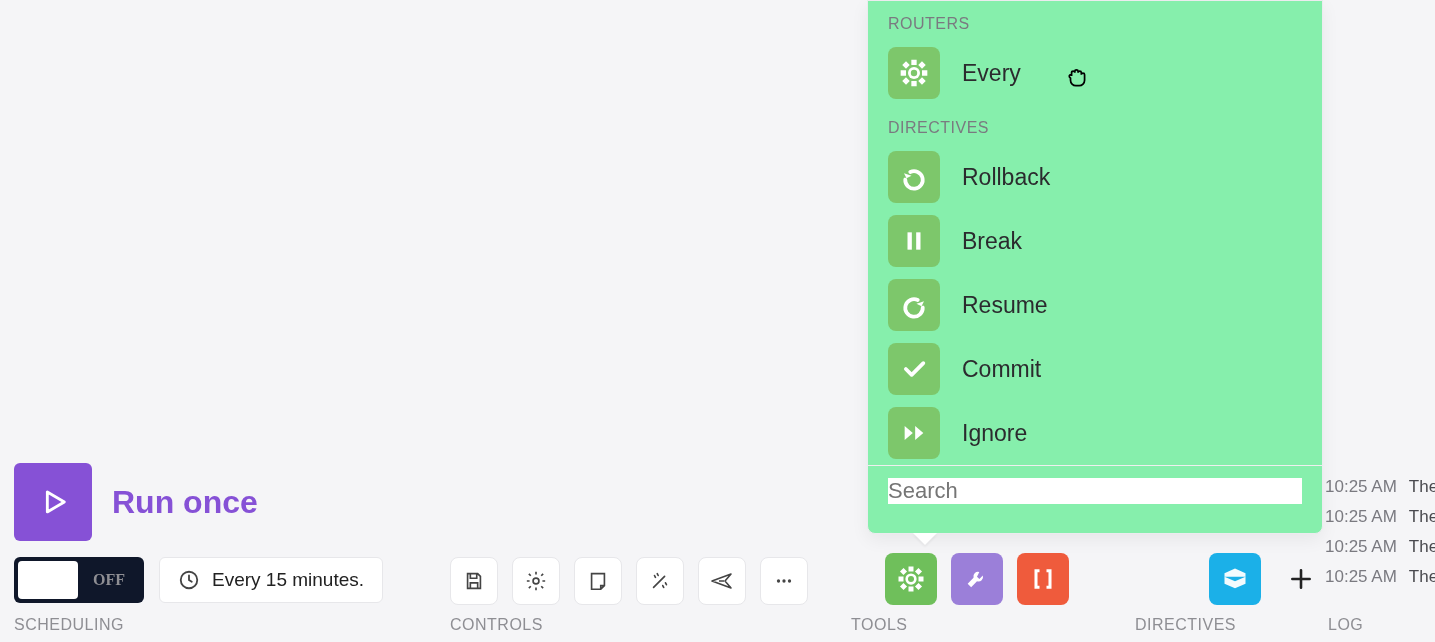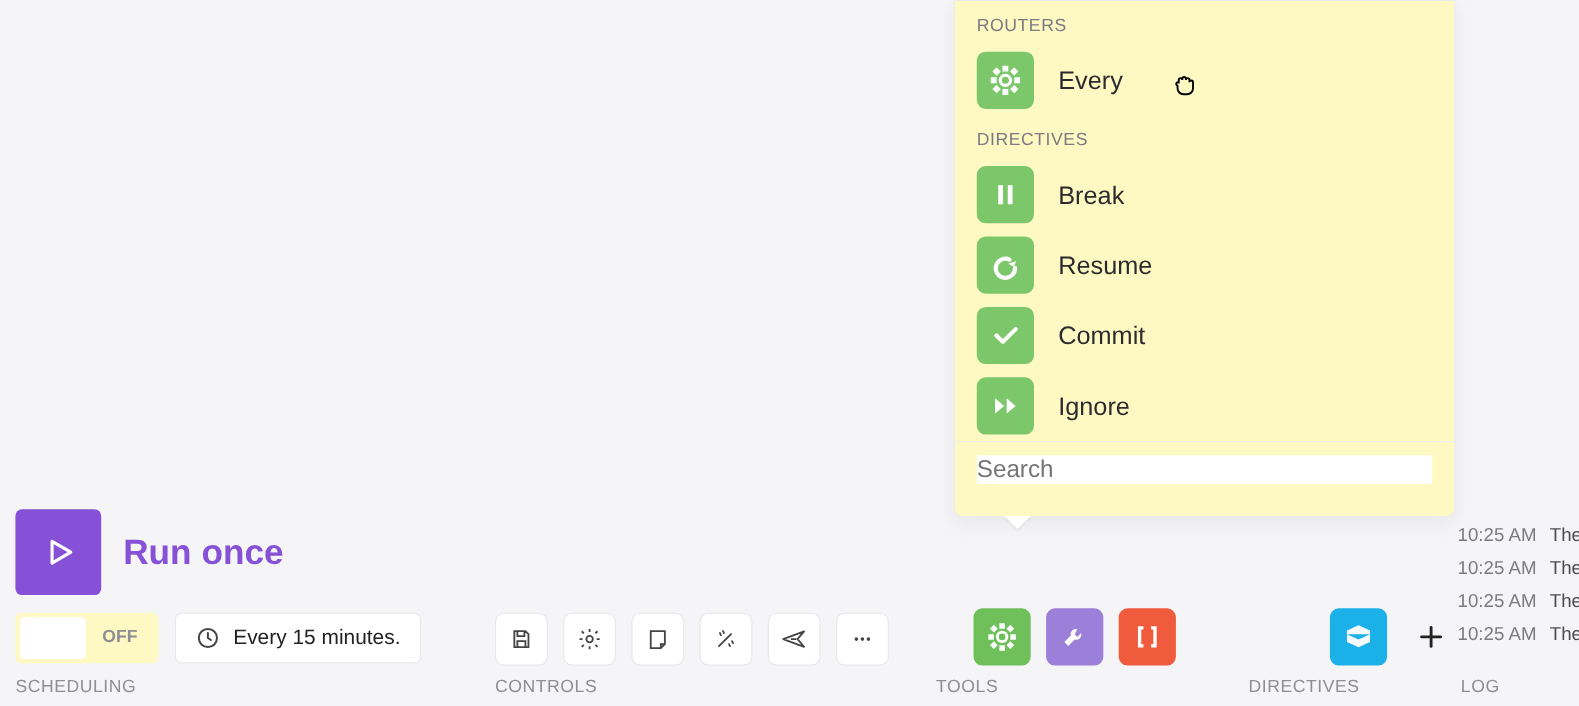--- a/index.html
+++ b/index.html
@@ -6,21 +6,21 @@
   html, body { width: 1435px; height: 642px; font-family: -apple-system, Helvetica, Arial, sans-serif; background:#f5f5f7; overflow:hidden; }
   .canvas { position:absolute; inset:0; background:#f5f5f7; }
 
   
   .run-block { position:absolute; left:14px; top:463px; display:flex; align-items:center; }
   .run-btn { width:78px; height:78px; background:#8651d6; border-radius:6px; display:flex; align-items:center; justify-content:center; cursor:pointer; }
   .run-label { margin-left:20px; font-size:32px; color:#8651d6; font-weight:700; }
 
   
   .sched-row { position:absolute; left:14px; top:557px; display:flex; align-items:center; gap:15px; }
-  .toggle { width:130px; height:46px; background:#fef9c3; border-radius:6px; display:flex; align-items:center; padding:4px; cursor:pointer; }
+  .toggle { width:130px; height:46px; background:#0f172a; border-radius:6px; display:flex; align-items:center; padding:4px; cursor:pointer;font-family:Liberation Serif, serif; }
   .toggle .knob { width:60px; height:38px; background:#ffffff; border-radius:4px; }
   .toggle .state { flex:1; text-align:center; color:#8e8e93; font-size:16px; font-weight:600; }
   .sched-chip { height:46px; background:#fff; border:1px solid #e7e7ea; border-radius:6px; display:flex; align-items:center; padding:0 18px; gap:12px; color:#222; font-size:19px; }
 
   
   .controls-row { position:absolute; left:450px; top:557px; display:flex; gap:14px; }
   .icon-btn { width:48px; height:48px; background:#fff; border:1px solid #e7e7ea; border-radius:8px; display:flex; align-items:center; justify-content:center; cursor:pointer; }
 
   
   .tools-row { position:absolute; left:885px; top:553px; display:flex; align-items:center; gap:14px; }
@@ -38,21 +38,21 @@
   .lbl-tools { left:851px; }
   .lbl-fav { left:1135px; }
   .lbl-log { left:1328px; }
 
   
   .log-col { position:absolute; left:1325px; top:477px; display:flex; flex-direction:column; gap:10px; }
   .log-row { display:flex; gap:12px; font-size:17px; color:#4a4a4f; white-space:nowrap; }
   .log-time { color:#7a7a80; }
 
   
-  .popup { position:absolute; left:867px; top:0; width:456px; background:#fef9c3; border:1px solid #ececef; border-radius:0 0 8px 8px; box-shadow:0 6px 18px rgba(0,0,0,0.06); padding:8px 0 0 0; }
+  .popup { position:absolute; left:867px; top:0; width:456px; background:#86efac; border:1px solid #ececef; border-radius:0 0 8px 8px; box-shadow:0 6px 18px rgba(0,0,0,0.06); padding:8px 0 0 0; }
   .popup .group-label { padding:6px 20px 8px 20px; color:#7a7a80; font-size:16px; letter-spacing:0.5px; }
   .popup .item { display:flex; align-items:center; gap:22px; padding:6px 20px; cursor:pointer; }
   .popup .item .pic { width:52px; height:52px; background:#7dc76b; border-radius:8px; display:flex; align-items:center; justify-content:center; }
   .popup .item .txt { font-size:23px; color:#2b2b2e; }
   .popup .search { border-top:1px solid #efefef; padding:12px 20px 29px 20px; }
   .popup .search input { border:none; outline:none; font-size:22px; color:#9a9aa0; width:100%; }
   .popup .tail { position:absolute; bottom:-12px; left:45px; width:0; height:0; border-left:12px solid transparent; border-right:12px solid transparent; border-top:12px solid #fff; filter:drop-shadow(0 2px 1px rgba(0,0,0,0.05)); }
 
   
   .grab-cursor { position:absolute; left:1064px; top:64px; color:#000; pointer-events:none; }
@@ -193,20 +193,29 @@
             <circle cx="12" cy="12" r="2.4" fill="#7dc76b"></circle>
           </svg>
         </div>
       <div class="txt">Every</div>
     </div>
 
     <div class="group-label" style="padding-top:14px">DIRECTIVES</div>
 
     <div class="item">
       <div class="pic">
+          <svg width="30" height="30" viewBox="0 0 24 24">
+            <path d="M9 8a7 7 0 11-4 6" fill="none" stroke="#fff" stroke-width="3" stroke-linecap="round"></path>
+            <path d="M4 9l2 4 4-2" fill="#fff"></path>
+          </svg>
+        </div>
+      <div class="txt">Rollback</div>
+    </div>
+    <div class="item">
+      <div class="pic">
           <svg width="26" height="26" viewBox="0 0 24 24">
             <rect x="6" y="4" width="4" height="16" fill="#fff"></rect>
             <rect x="14" y="4" width="4" height="16" fill="#fff"></rect>
           </svg>
         </div>
       <div class="txt">Break</div>
     </div>
     <div class="item">
       <div class="pic">
           <svg width="30" height="30" viewBox="0 0 24 24">

